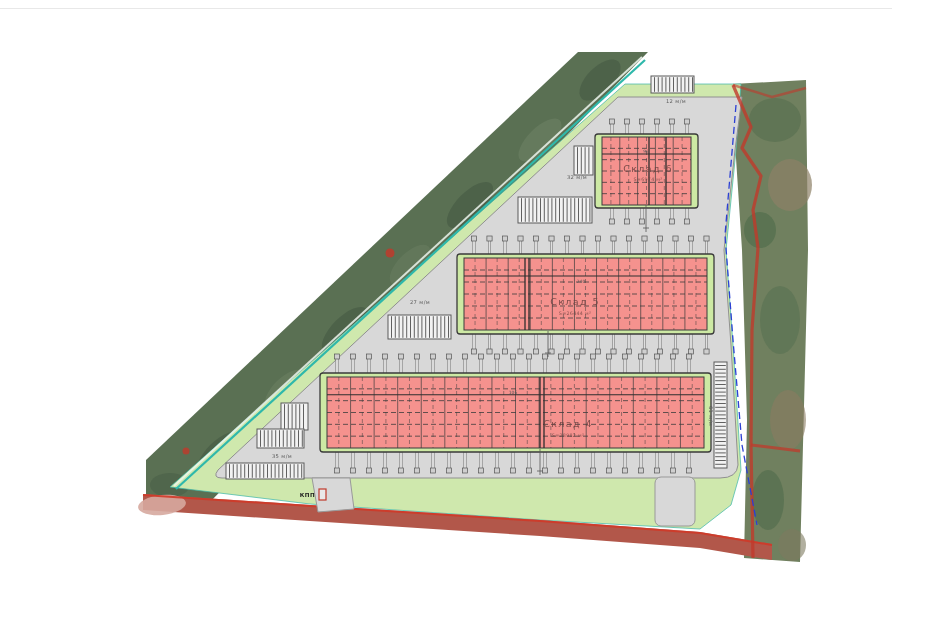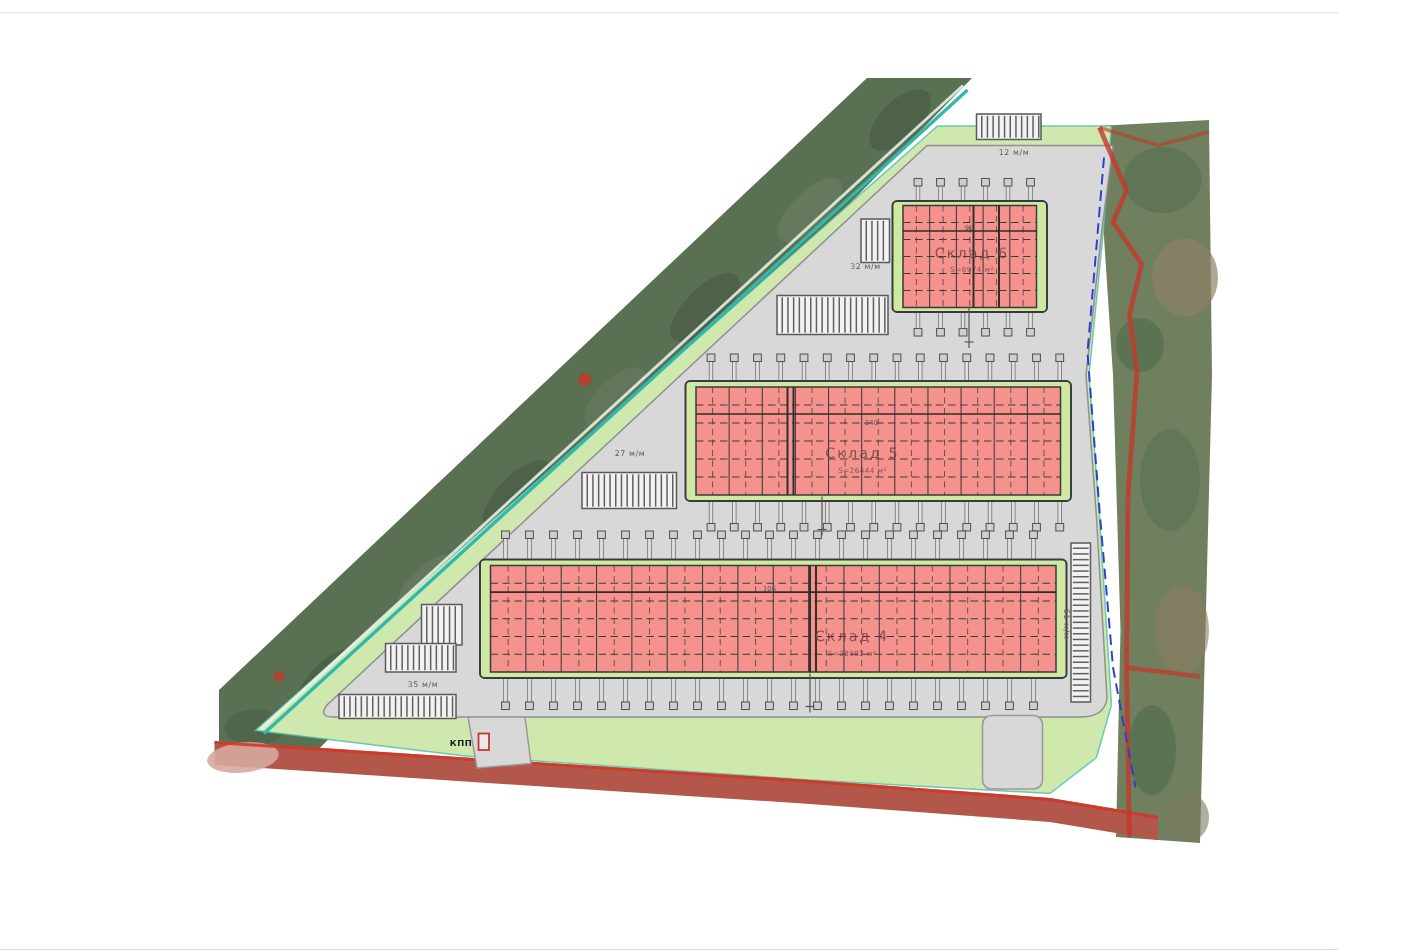--- a/index.html
+++ b/index.html
@@ -1,16 +1,16 @@
 <!DOCTYPE html>
 <html><head>
 <meta charset="utf-8">
 <style>
   html,body{margin:0;padding:0;background:#ffffff;}
-  .stage{position:relative;width:892px;height:633px;background:#c2410c;overflow:hidden;font-family:"DejaVu Sans",sans-serif;}
+  .stage{position:relative;width:892px;height:633px;background:#d946ef;overflow:hidden;font-family:"DejaVu Sans",sans-serif;}
   svg{display:block;}
   text{font-family:"DejaVu Sans",sans-serif;}
   .wh-name{fill:#6e4240;font-size:9.5px;letter-spacing:1.4px;opacity:.85;}
   .wh-area{fill:#6e4240;font-size:4.8px;letter-spacing:.3px;opacity:.8;}
   .dim-txt{fill:#555;font-size:4.5px;}
   .park-txt{fill:#5c5c5c;font-size:5.2px;letter-spacing:.4px;}
   .kpp-txt{fill:#1d1d1d;font-size:5.6px;font-weight:bold;letter-spacing:.4px;}
 </style>
 </head>
 <body>

